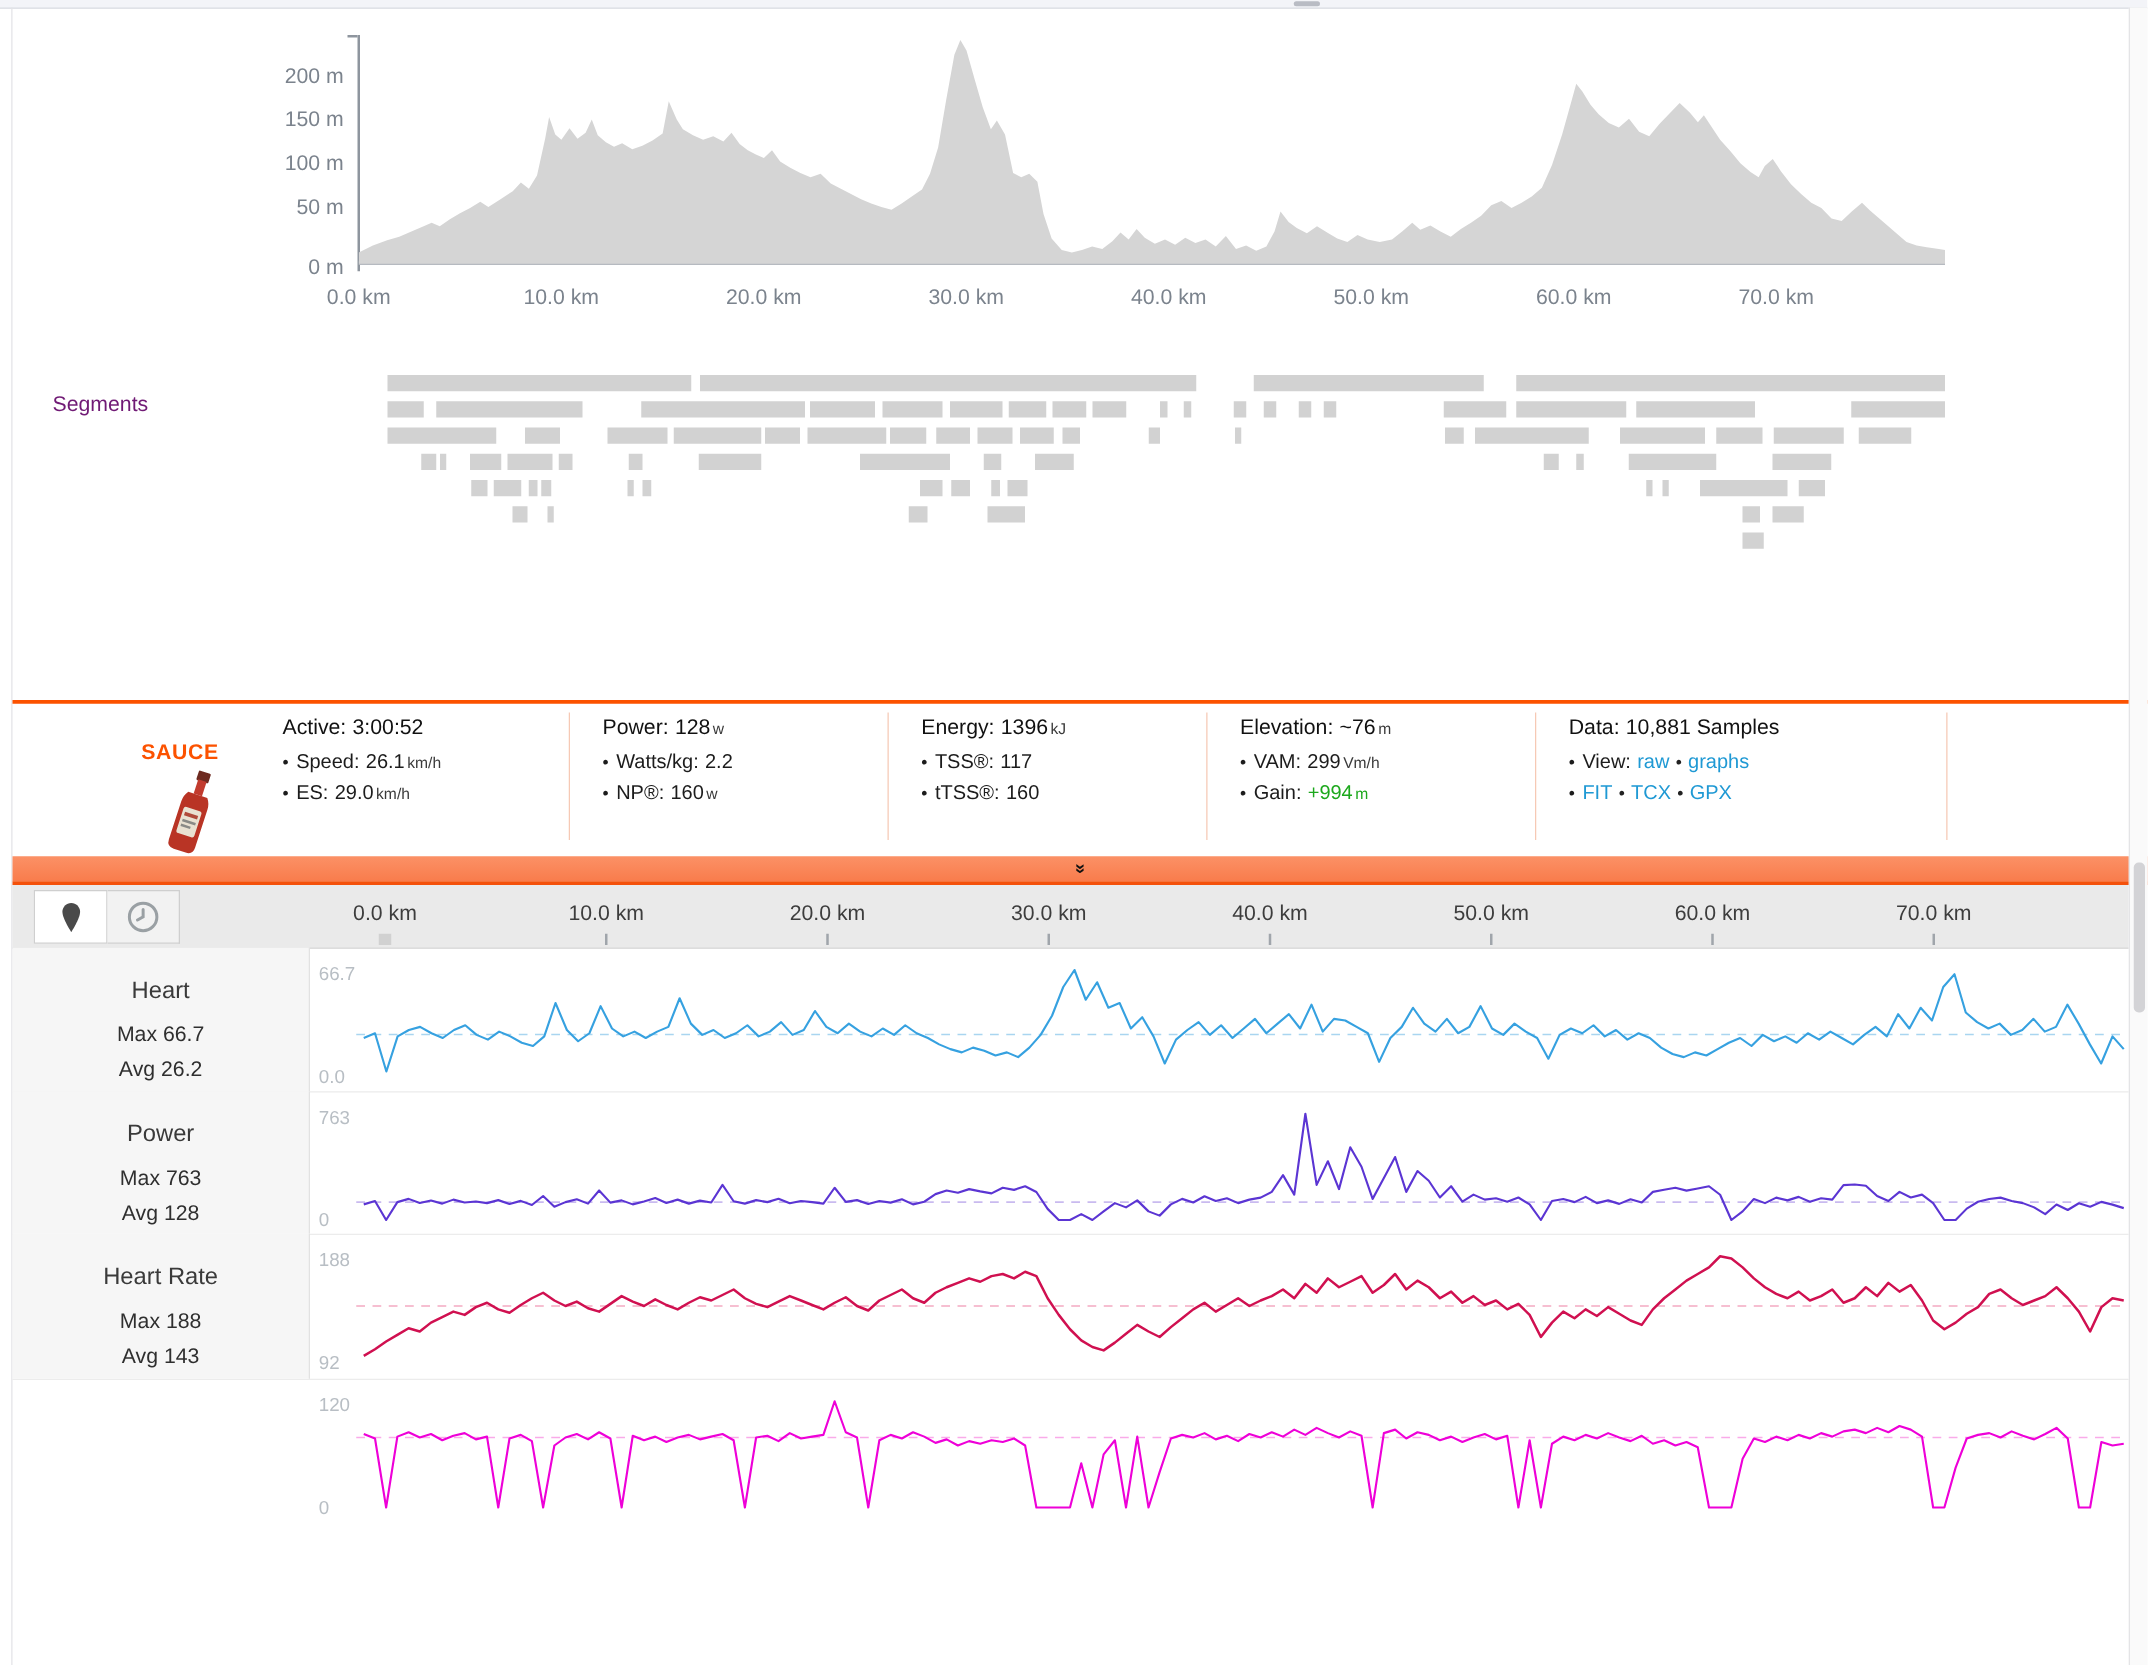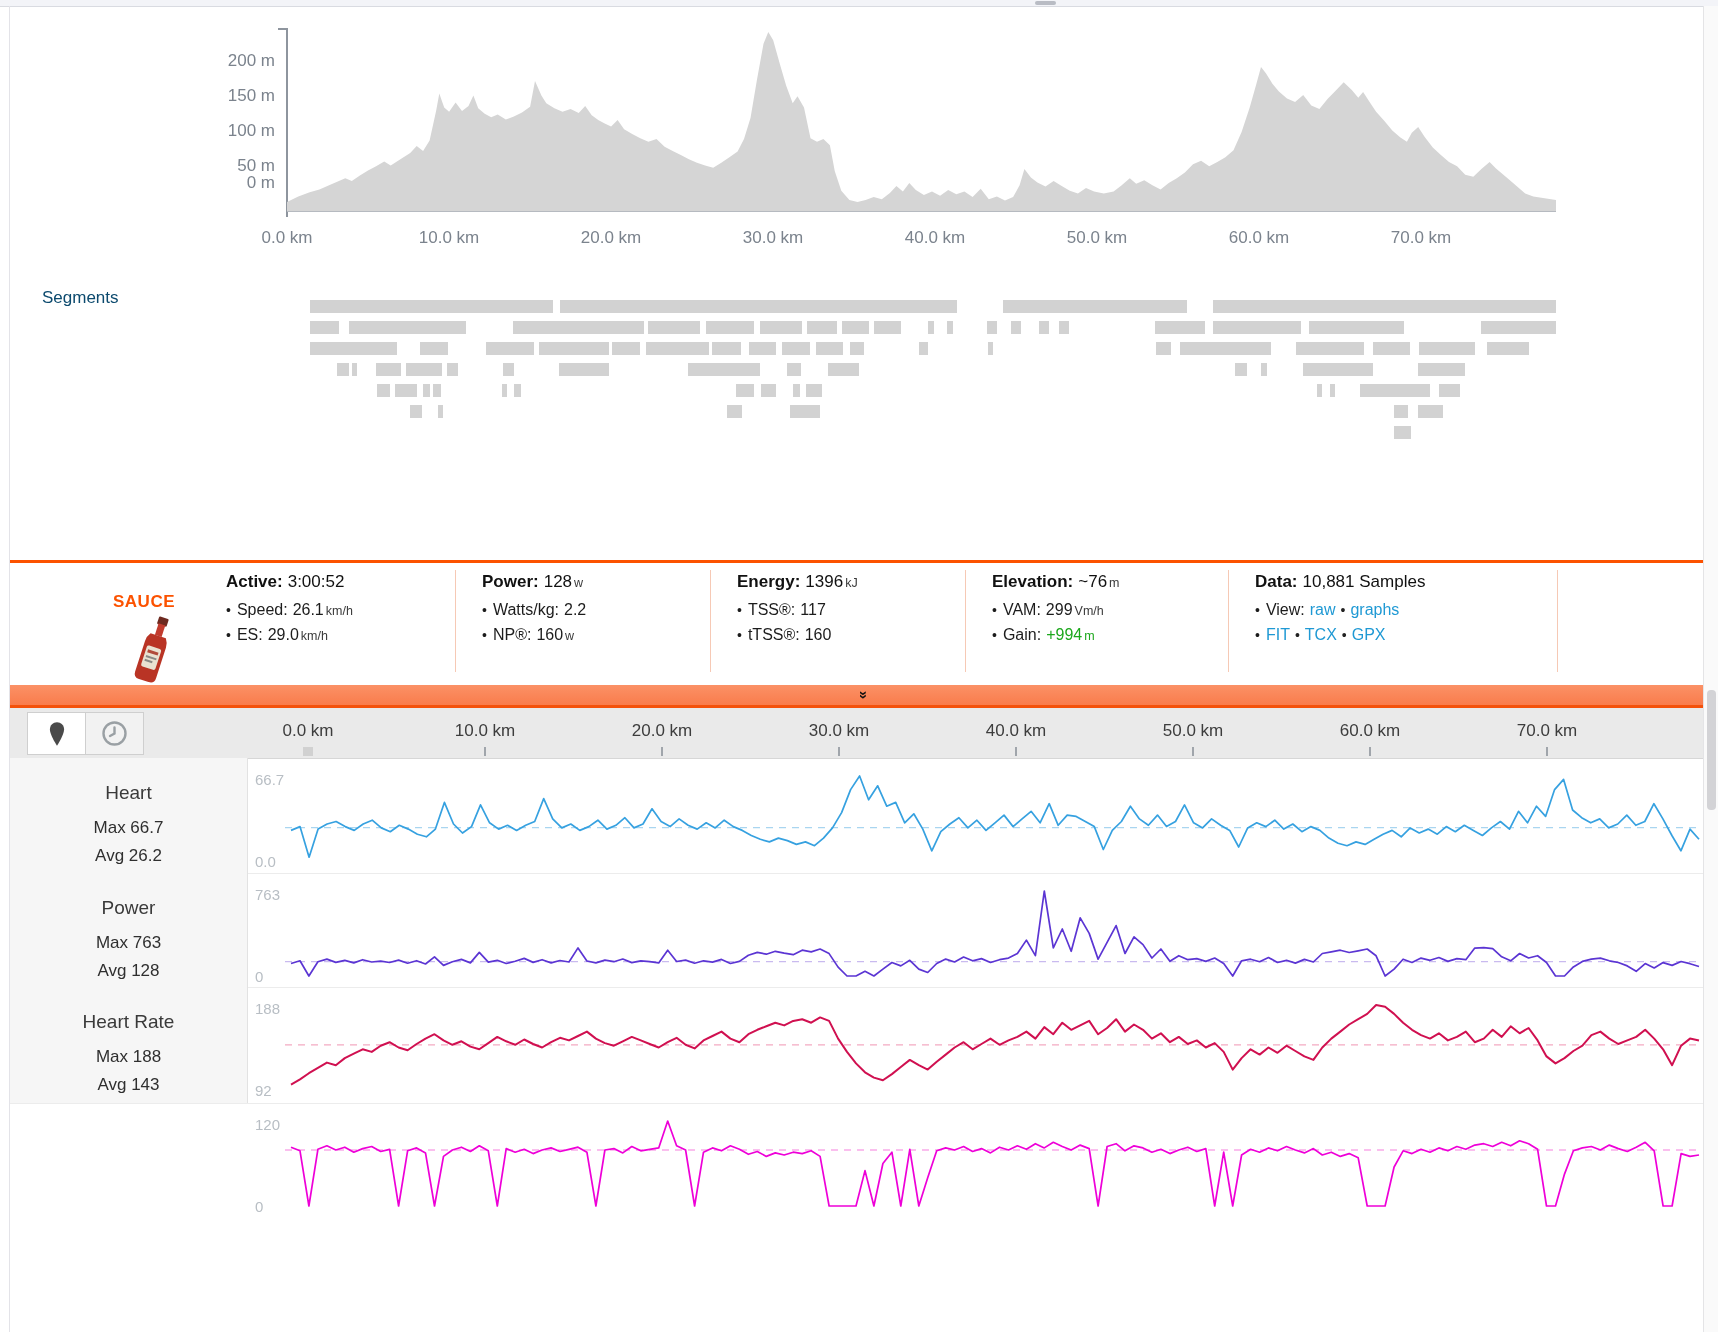--- a/index.html
+++ b/index.html
@@ -15,35 +15,35 @@
   
   .elev-ytick{position:absolute;left:150px;width:125px;text-align:right;font-size:17px;color:#7b838d;}
   .elev-axis-v{position:absolute;left:286px;top:28px;width:2px;height:189px;background:#8e959e;}
   .elev-serif-top{position:absolute;left:278px;top:28px;width:8px;height:2px;background:#8e959e;}
   .elev-axis-h{position:absolute;left:287px;top:209px;width:1269px;height:3px;background:#b6bac0;}
   #elev-svg{position:absolute;left:287px;top:28px;}
   .ax-tick{position:absolute;transform:translateX(-50%);font-size:17px;color:#7b838d;white-space:nowrap;}
   #elev-xticks .ax-tick{top:228px;}
 
   
-  .seg-label{position:absolute;left:42px;top:288px;font-size:17px;color:#0c4a6e;}
+  .seg-label{position:absolute;left:42px;top:314px;font-size:17px;color:#701a75;}
   #seg-track{position:absolute;left:310px;top:300px;width:1246px;height:150px;}
   .seg-bar{position:absolute;height:13px;background:#d2d2d2;}
 
   
   .sauce-topline{position:absolute;left:10px;top:560px;width:1708px;height:3px;background:#fc5200;}
   .sauce-logo{position:absolute;left:45px;top:592px;width:130px;text-align:right;}
   .sauce-word{font-size:17px;font-weight:800;letter-spacing:.5px;color:#fc5200;}
   .sauce-bottle{margin-top:2px;}
   .sauce-cols{position:absolute;left:200px;top:570px;display:flex;}
   .s-col{box-sizing:border-box;padding:2px 0 0 26px;height:102px;}
   .s-col.bord{border-left:1px solid #f6c9b5;}
   .s-col.bord-r{border-right:1px solid #f6c9b5;}
   .s-h{font-size:17px;color:#111;margin-bottom:9px;white-space:nowrap;}
-  .s-h b{font-weight:700;margin-right:5px;text-align:right;}
+  .s-h b{font-weight:400;margin-right:5px;text-align:right;}
   .s-r{font-size:16px;color:#1c1c1c;margin-bottom:7px;white-space:nowrap;}
   .s-r .blt{margin-right:6px;font-size:14px;}
   .s-r .lbl{margin-right:5px;}
   .unit{font-size:12.5px;color:#3a3a3a;margin-left:2px;}
   .green{color:#1ca81c;}
   a.slink{color:#1f99d4;text-decoration:none;cursor:pointer;}
   .ldot{color:#222;margin:0 5px;font-size:14px;}
 
   
   .collapse-bar{position:absolute;left:10px;top:685px;width:1708px;height:20px;
@@ -85,21 +85,21 @@
     <div class="strip-handle"></div>
   </div>
   <div class="page-left-border"></div>
 
   <section>
     <div id="elev-yticks">
         <div class="elev-ytick" style="top: 51px;">200 m</div>
         <div class="elev-ytick" style="top: 86px;">150 m</div>
         <div class="elev-ytick" style="top: 121px;">100 m</div>
         <div class="elev-ytick" style="top: 156px;">50 m</div>
-        <div class="elev-ytick" style="top: 173px;">0 m</div>
+        <div class="elev-ytick" style="top: 204px;">0 m</div>
       </div>
     <div class="elev-serif-top"></div>
     <div class="elev-axis-v"></div>
     <div class="elev-axis-h"></div>
     <svg id="elev-svg" width="1269" height="186">
         <path d="M0,183 L0.0,174.0 L11.3,168.4 L22.7,164.2 L32.4,161.4 L42.1,157.2 L51.9,153.0 L58.3,150.2 L64.8,153.0 L72.9,147.4 L81.0,142.5 L89.1,138.3 L97.2,133.4 L103.7,137.6 L113.4,131.3 L123.2,125.0 L129.7,118.0 L136.1,122.9 L142.6,112.4 L149.1,83.0 L152.3,65.5 L157.2,79.5 L162.1,83.7 L168.6,74.6 L175.0,83.0 L181.5,78.1 L186.4,67.6 L191.2,80.2 L197.7,85.8 L204.2,89.3 L210.7,86.5 L218.8,91.4 L226.9,88.6 L235.0,84.4 L243.1,78.8 L248.0,52.9 L254.4,67.6 L259.3,75.3 L267.4,80.2 L275.5,83.7 L283.6,80.9 L291.7,85.1 L298.2,78.1 L304.7,87.2 L311.2,92.1 L317.7,95.6 L324.1,98.4 L330.6,92.1 L337.1,101.2 L345.2,106.1 L353.3,110.3 L361.4,113.8 L369.5,111.0 L377.6,118.7 L385.7,122.9 L393.8,127.1 L401.9,131.3 L410.0,134.8 L418.1,137.6 L426.2,139.7 L434.3,134.8 L442.4,129.2 L450.6,123.6 L457.0,111.0 L463.5,90.0 L470.0,51.5 L476.5,15.8 L481.3,3.9 L486.2,12.3 L492.7,35.4 L499.2,57.8 L505.7,75.3 L510.5,68.3 L517.0,79.5 L523.5,110.3 L530.0,113.8 L536.4,111.0 L542.9,117.3 L547.8,143.2 L554.3,162.8 L562.4,171.9 L570.5,174.0 L578.6,171.9 L586.7,169.1 L594.8,171.2 L602.9,164.9 L609.4,157.9 L615.9,163.5 L622.3,155.1 L628.8,162.1 L636.9,167.0 L645.0,163.5 L653.1,167.7 L661.2,162.1 L669.3,166.3 L677.4,163.5 L685.6,169.1 L693.7,160.7 L701.8,171.2 L709.9,168.4 L718.0,172.6 L726.1,169.1 L732.6,157.2 L737.4,141.1 L743.9,149.5 L750.4,154.4 L758.5,158.6 L766.6,153.0 L774.7,157.9 L782.8,162.8 L790.9,165.6 L799.0,160.0 L807.1,163.5 L816.8,165.6 L826.6,163.5 L834.7,157.2 L842.8,150.2 L849.2,155.8 L857.3,152.3 L865.4,157.2 L873.6,161.4 L881.7,155.1 L889.8,150.2 L897.9,144.6 L906.0,136.2 L914.1,132.7 L922.2,138.3 L930.3,134.1 L938.4,129.2 L946.5,122.2 L954.6,104.0 L962.7,79.5 L969.2,56.4 L974.0,38.9 L978.9,45.2 L985.4,55.7 L991.9,63.4 L1000.0,70.4 L1008.1,73.9 L1016.2,66.9 L1024.3,77.4 L1032.4,80.9 L1040.5,71.1 L1048.6,62.7 L1056.7,54.3 L1064.8,62.0 L1071.3,69.7 L1076.1,64.1 L1082.6,73.9 L1089.1,83.7 L1097.2,92.8 L1105.3,102.6 L1113.4,109.6 L1119.9,113.8 L1124.8,104.7 L1131.2,99.1 L1137.7,108.9 L1145.8,119.4 L1153.9,127.1 L1162.0,134.1 L1170.1,138.3 L1178.2,146.7 L1186.3,148.8 L1194.4,141.1 L1202.6,134.1 L1209.0,140.4 L1215.5,146.0 L1222.0,151.6 L1230.1,158.6 L1238.2,165.6 L1246.3,168.4 L1254.4,169.8 L1264.1,171.2 L1269.0,171.9 L1269,183 Z" fill="#d5d5d5"></path>
       </svg>
     <div id="elev-xticks">
         <span class="ax-tick" style="left: 287px;">0.0 km</span>
         <span class="ax-tick" style="left: 449px;">10.0 km</span>

